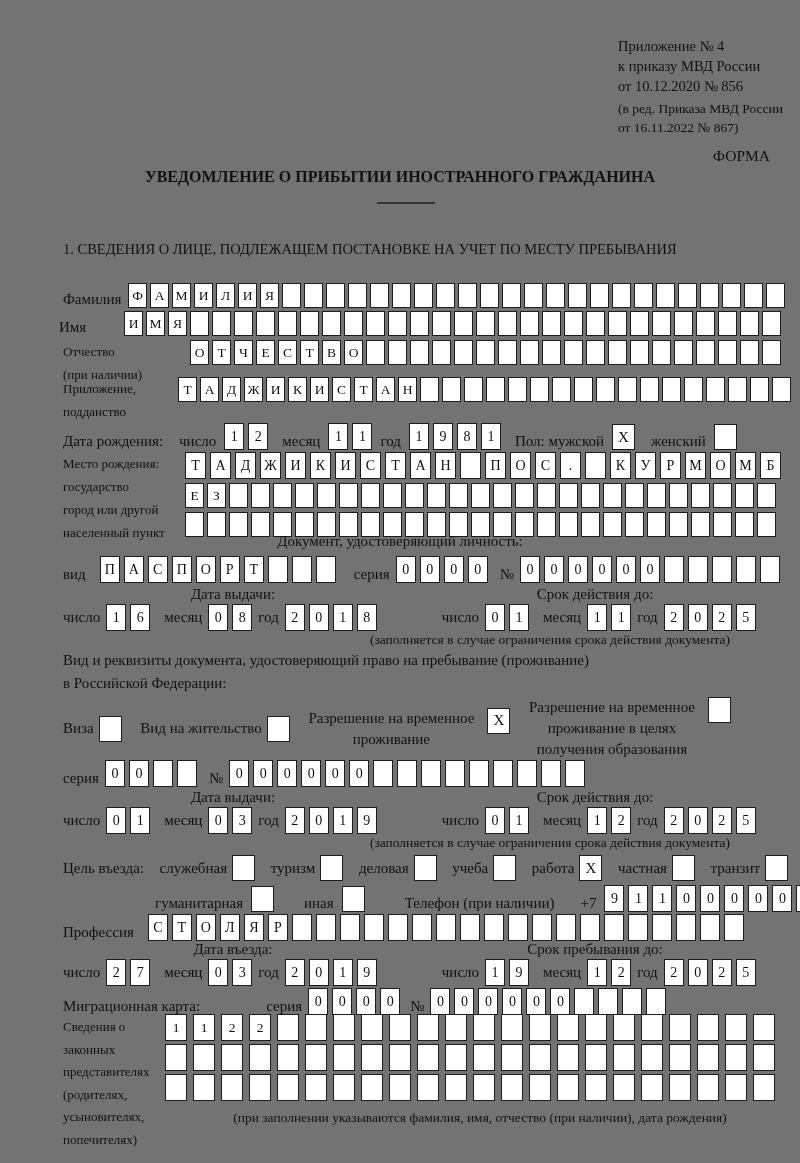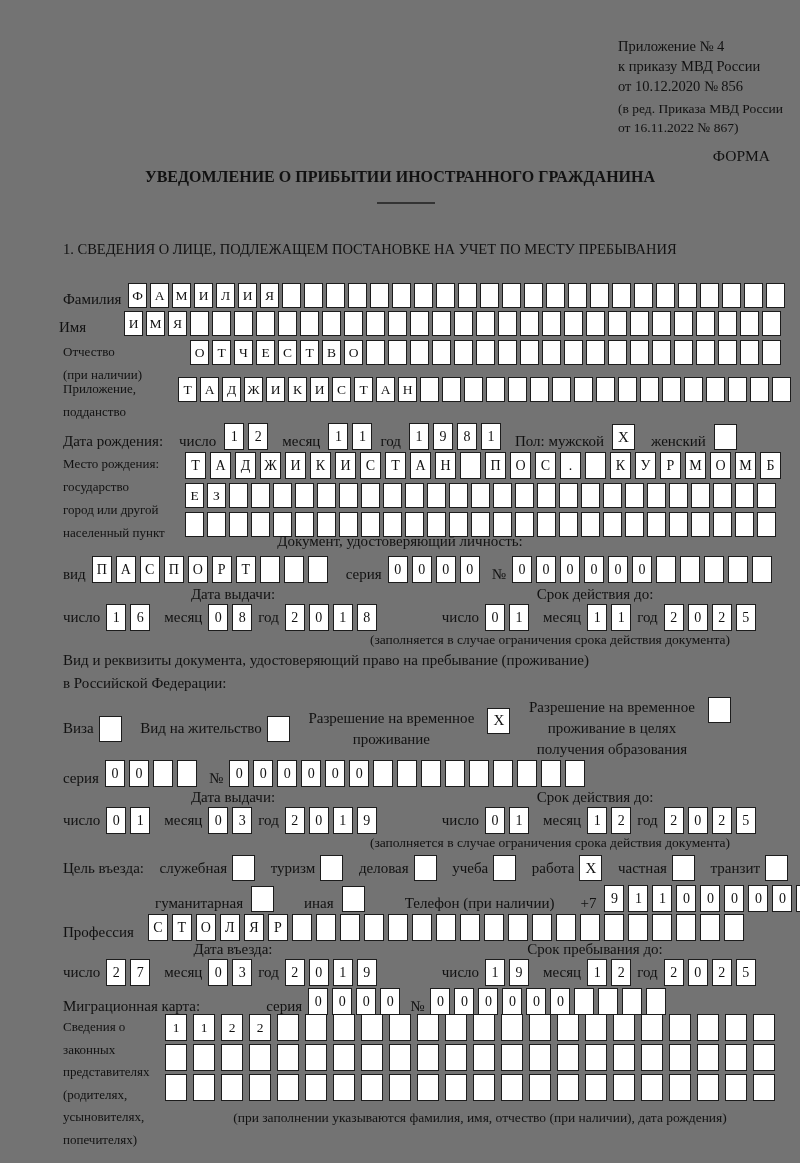--- a/index.html
+++ b/index.html
@@ -314,21 +314,21 @@
             <span class="cell"></span>
             <span class="cell"></span>
           </span>
       </span>
     </div>
   </div>
 
   <div class="abs b center" style="top:533px;left:0;width:800px;font-size:15px;">Документ, удостоверяющий личность:</div>
 
   <div class="abs row" style="top:556px;left:63px;gap:6px;">
-    <span class="lbl" style="">вид</span>
+    <span class="lbl" style="margin-right:8px;">вид</span>
     <span class="cells md">
         <span class="cell">П</span>
         <span class="cell">А</span>
         <span class="cell">С</span>
         <span class="cell">П</span>
         <span class="cell">О</span>
         <span class="cell">Р</span>
         <span class="cell">Т</span>
         <span class="cell"></span>
         <span class="cell"></span>

